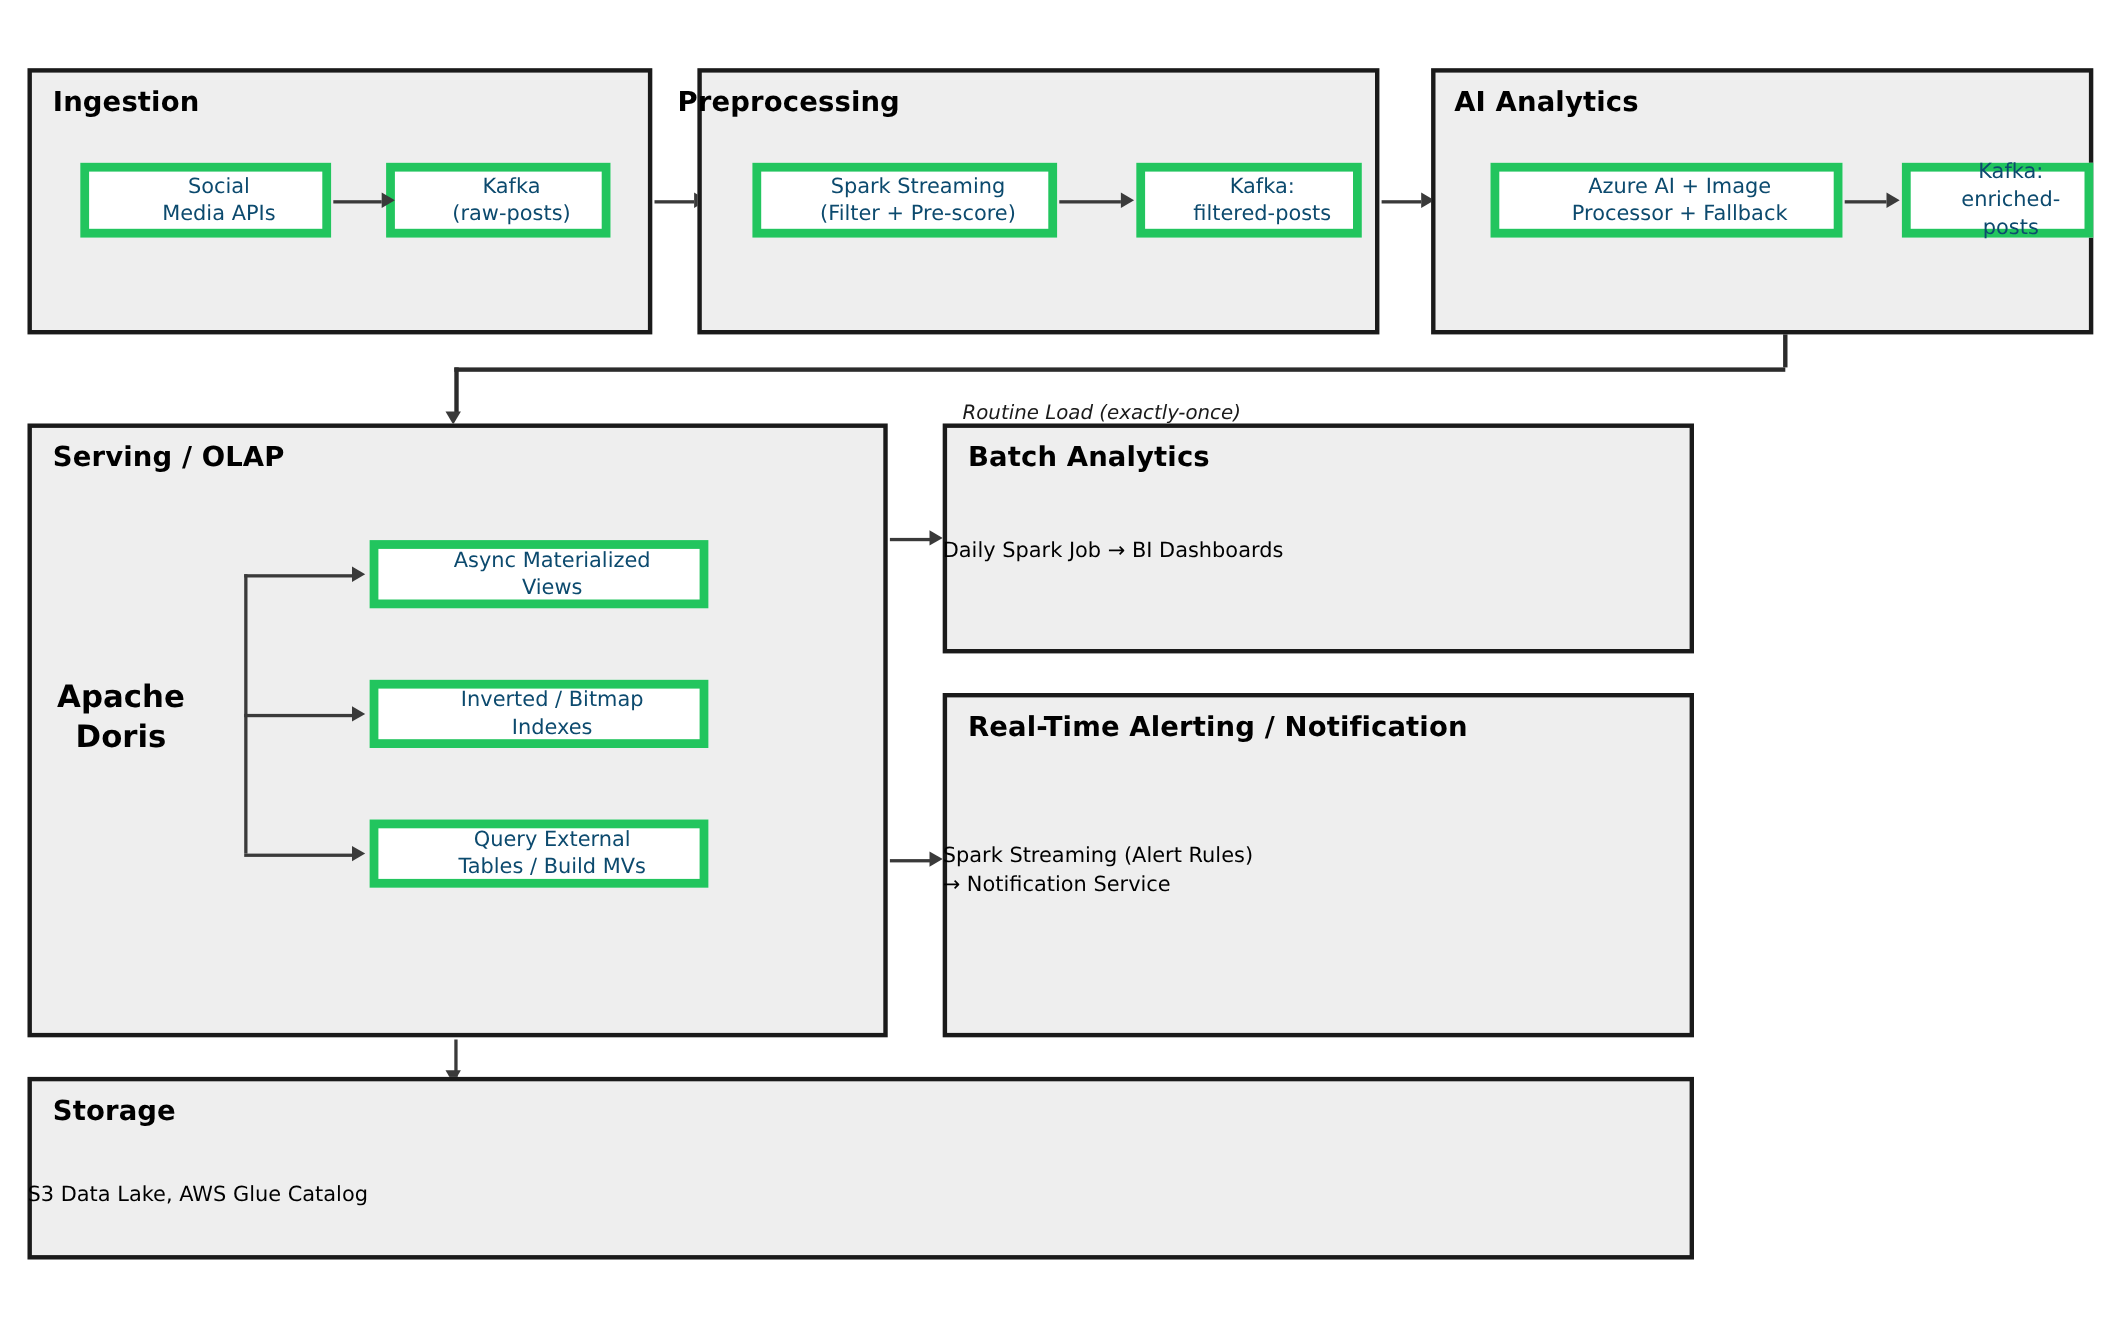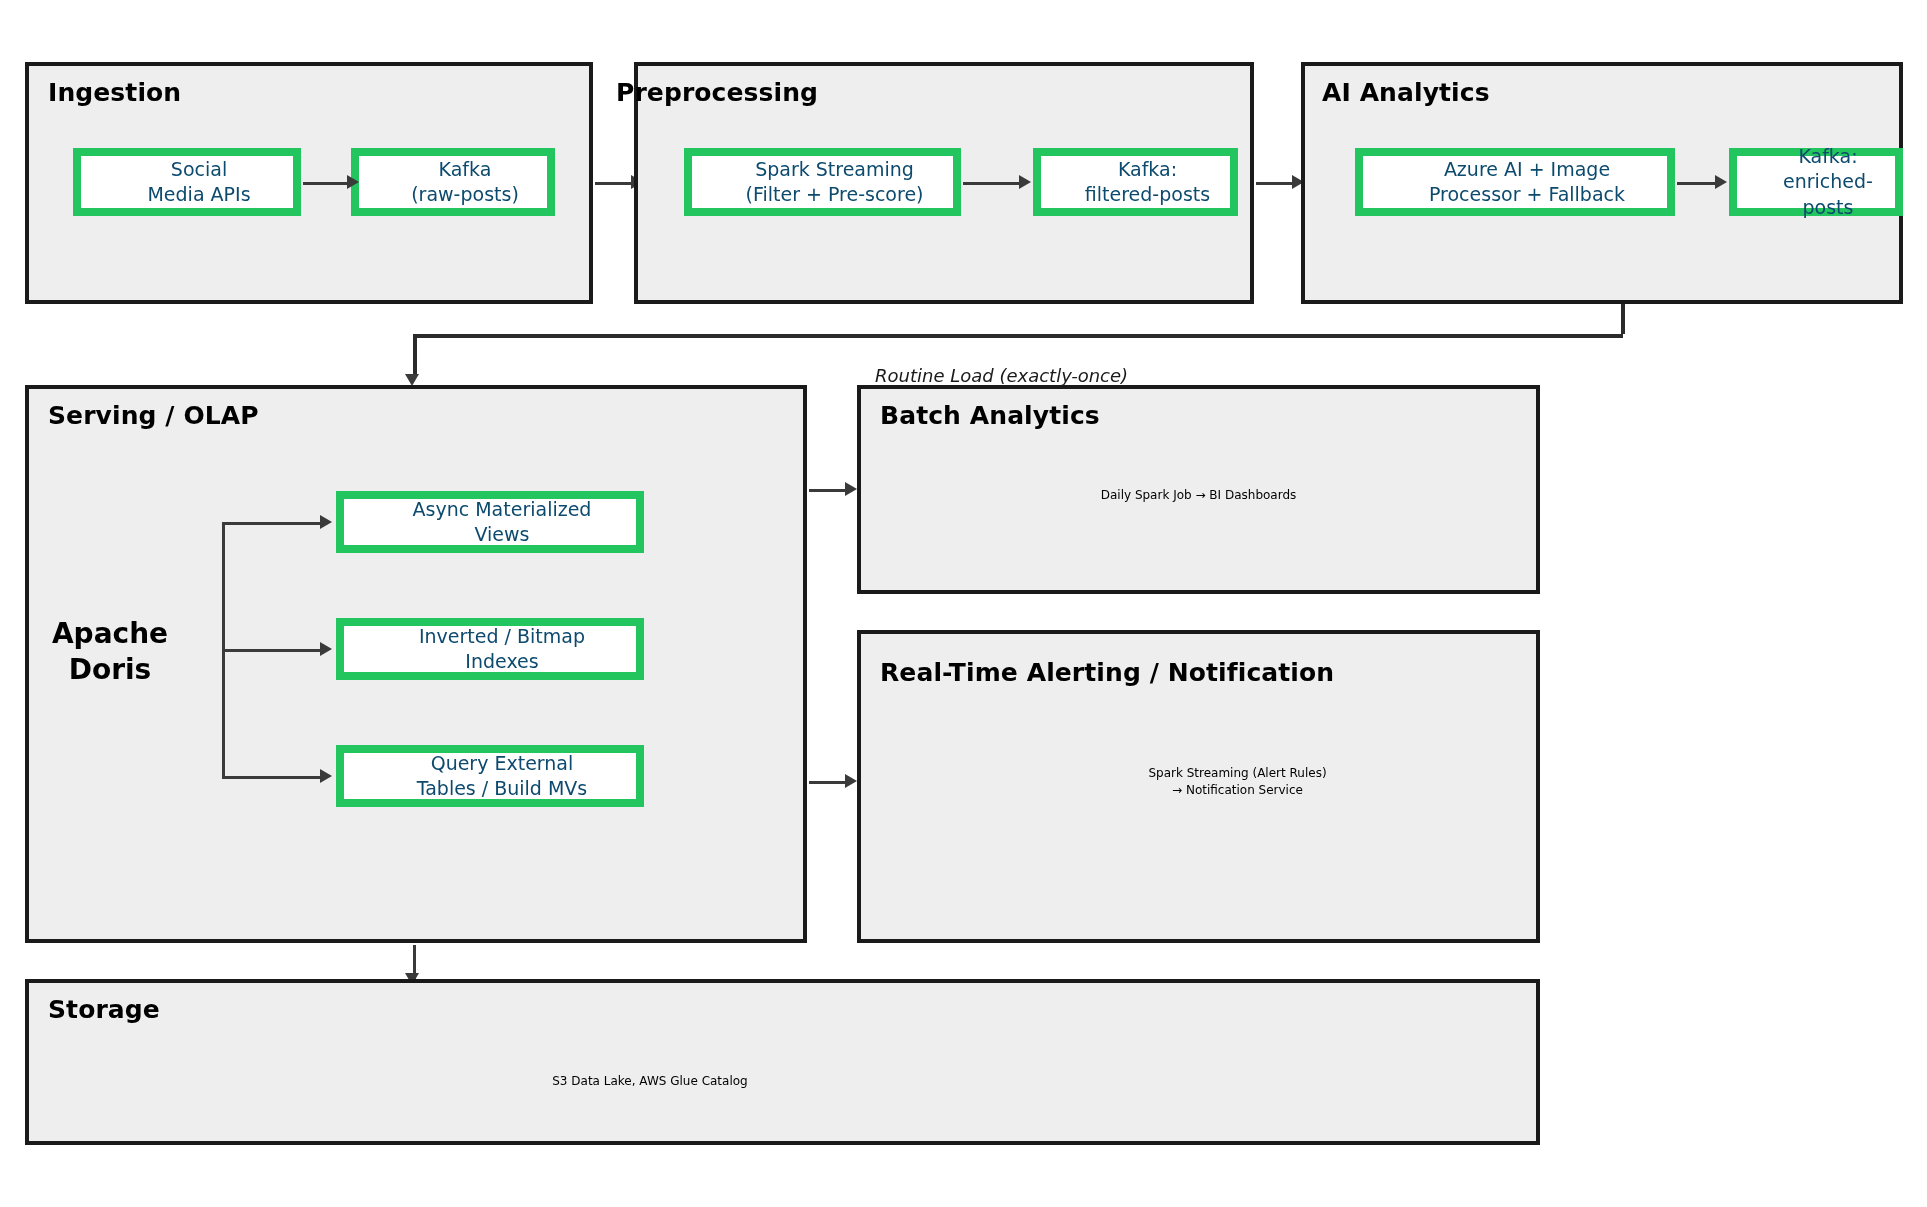--- a/index.html
+++ b/index.html
@@ -48,22 +48,21 @@
     font-size: 19px;
     line-height: 1.32;
     color: #0c4a6e;
     white-space: pre-line;
     padding-left: 24px;
   }
 
   
   .body-text {
     position: absolute;
-    text-align: center;
-    font-size: 12px;
+    font-size: 19px;
     line-height: 1.38;
     color: #000000;
     white-space: pre-line;
   }
 
   .big-label {
     position: absolute;
     font-weight: bold;
     font-size: 28px;
     line-height: 1.28;
@@ -185,21 +184,21 @@
   <div class="arrow-r" style="left:845px; top:774px;"></div>
 
   <div class="vline" style="left:413px; top:945px; height:36px;"></div>
   <div class="arrow-d" style="left:405px; top:973px;"></div>
 
   <div class="group" style="left:857px; top:385px; width:683px; height:209px;"></div>
   <div class="group-title" style="left:880px; top:401px;">Batch Analytics</div>
   <div class="body-text" style="left:857px; top:487px; width:683px;">Daily Spark Job → BI Dashboards</div>
 
   <div class="group" style="left:857px; top:630px; width:683px; height:313px;"></div>
-  <div class="group-title" style="left:880px; top:646px;margin-top:12px;">Real-Time Alerting / Notification</div>
+  <div class="group-title" style="left:880px; top:646px;">Real-Time Alerting / Notification</div>
   <div class="body-text" style="left:857px; top:765px; width:761px;">Spark Streaming (Alert Rules)
 → Notification Service</div>
 
   <div class="group" style="left:25px; top:979px; width:1515px; height:166px;"></div>
   <div class="group-title" style="left:48px; top:995px;">Storage</div>
   <div class="body-text" style="left:25px; top:1062px; width:1250px;margin-top:11px;">S3 Data Lake,  AWS Glue Catalog</div>
 
 </div>
 
 </body></html>

